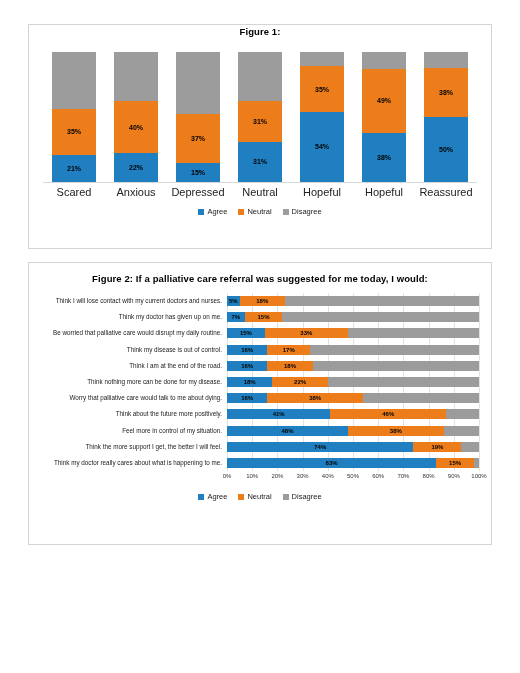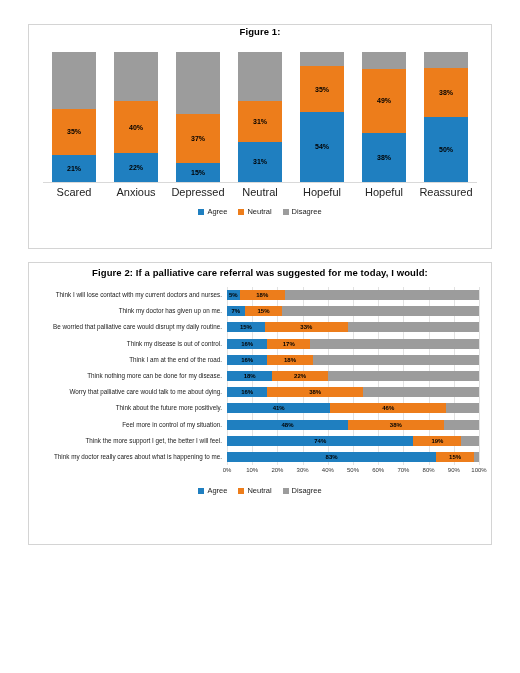--- a/index.html
+++ b/index.html
@@ -45,21 +45,21 @@
 
   .fig-title {
     text-align: center;
     font-weight: bold;
     font-size: 9.5px;
     line-height: 13px;
     color: #000000;
     letter-spacing: 0.1px;
   }
   #figure1-title-wrap { margin-top: 0; }
-  #figure2-title-wrap { margin-top: 3px; font-size: 10.5px; }
+  #figure2-title-wrap { margin-top: 9px; font-size: 10.5px; }
 
   
   #f1-plot {
     position: relative;
     margin: 14px 14px 0 14px;
     height: 130px;
     border-bottom: 1px solid #d9d9d9;
     display: flex;
     align-items: flex-end;
     justify-content: space-around;

